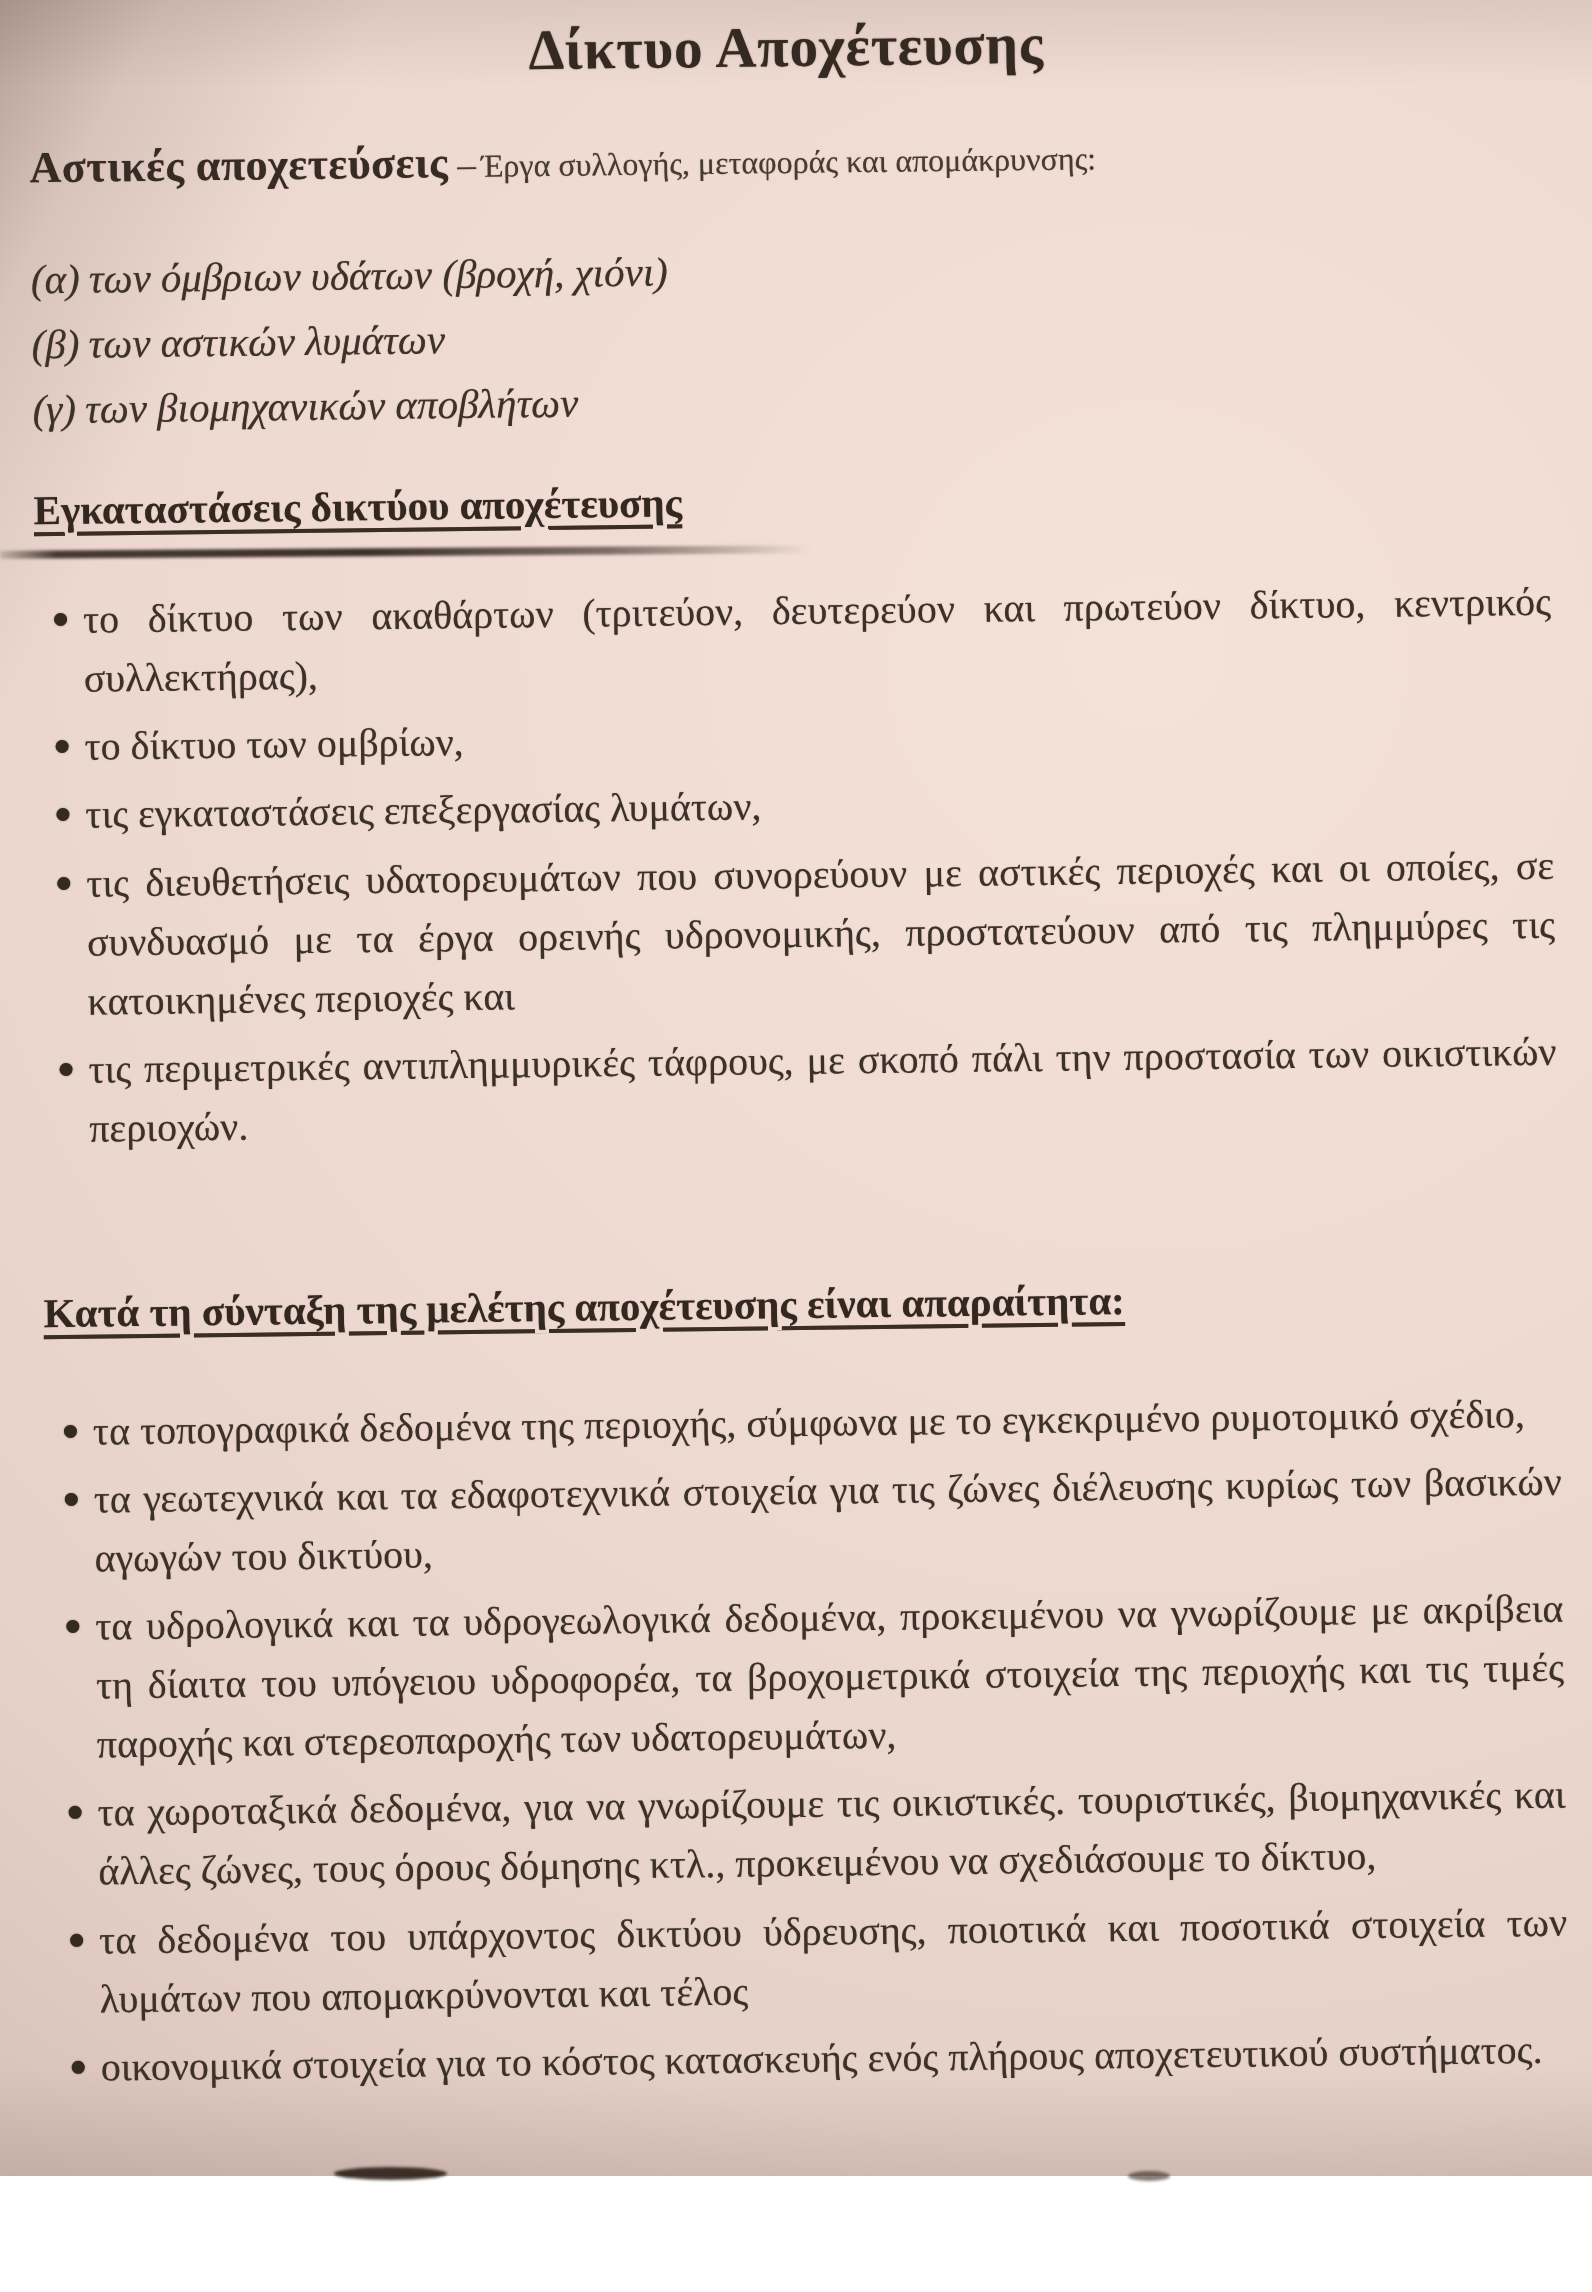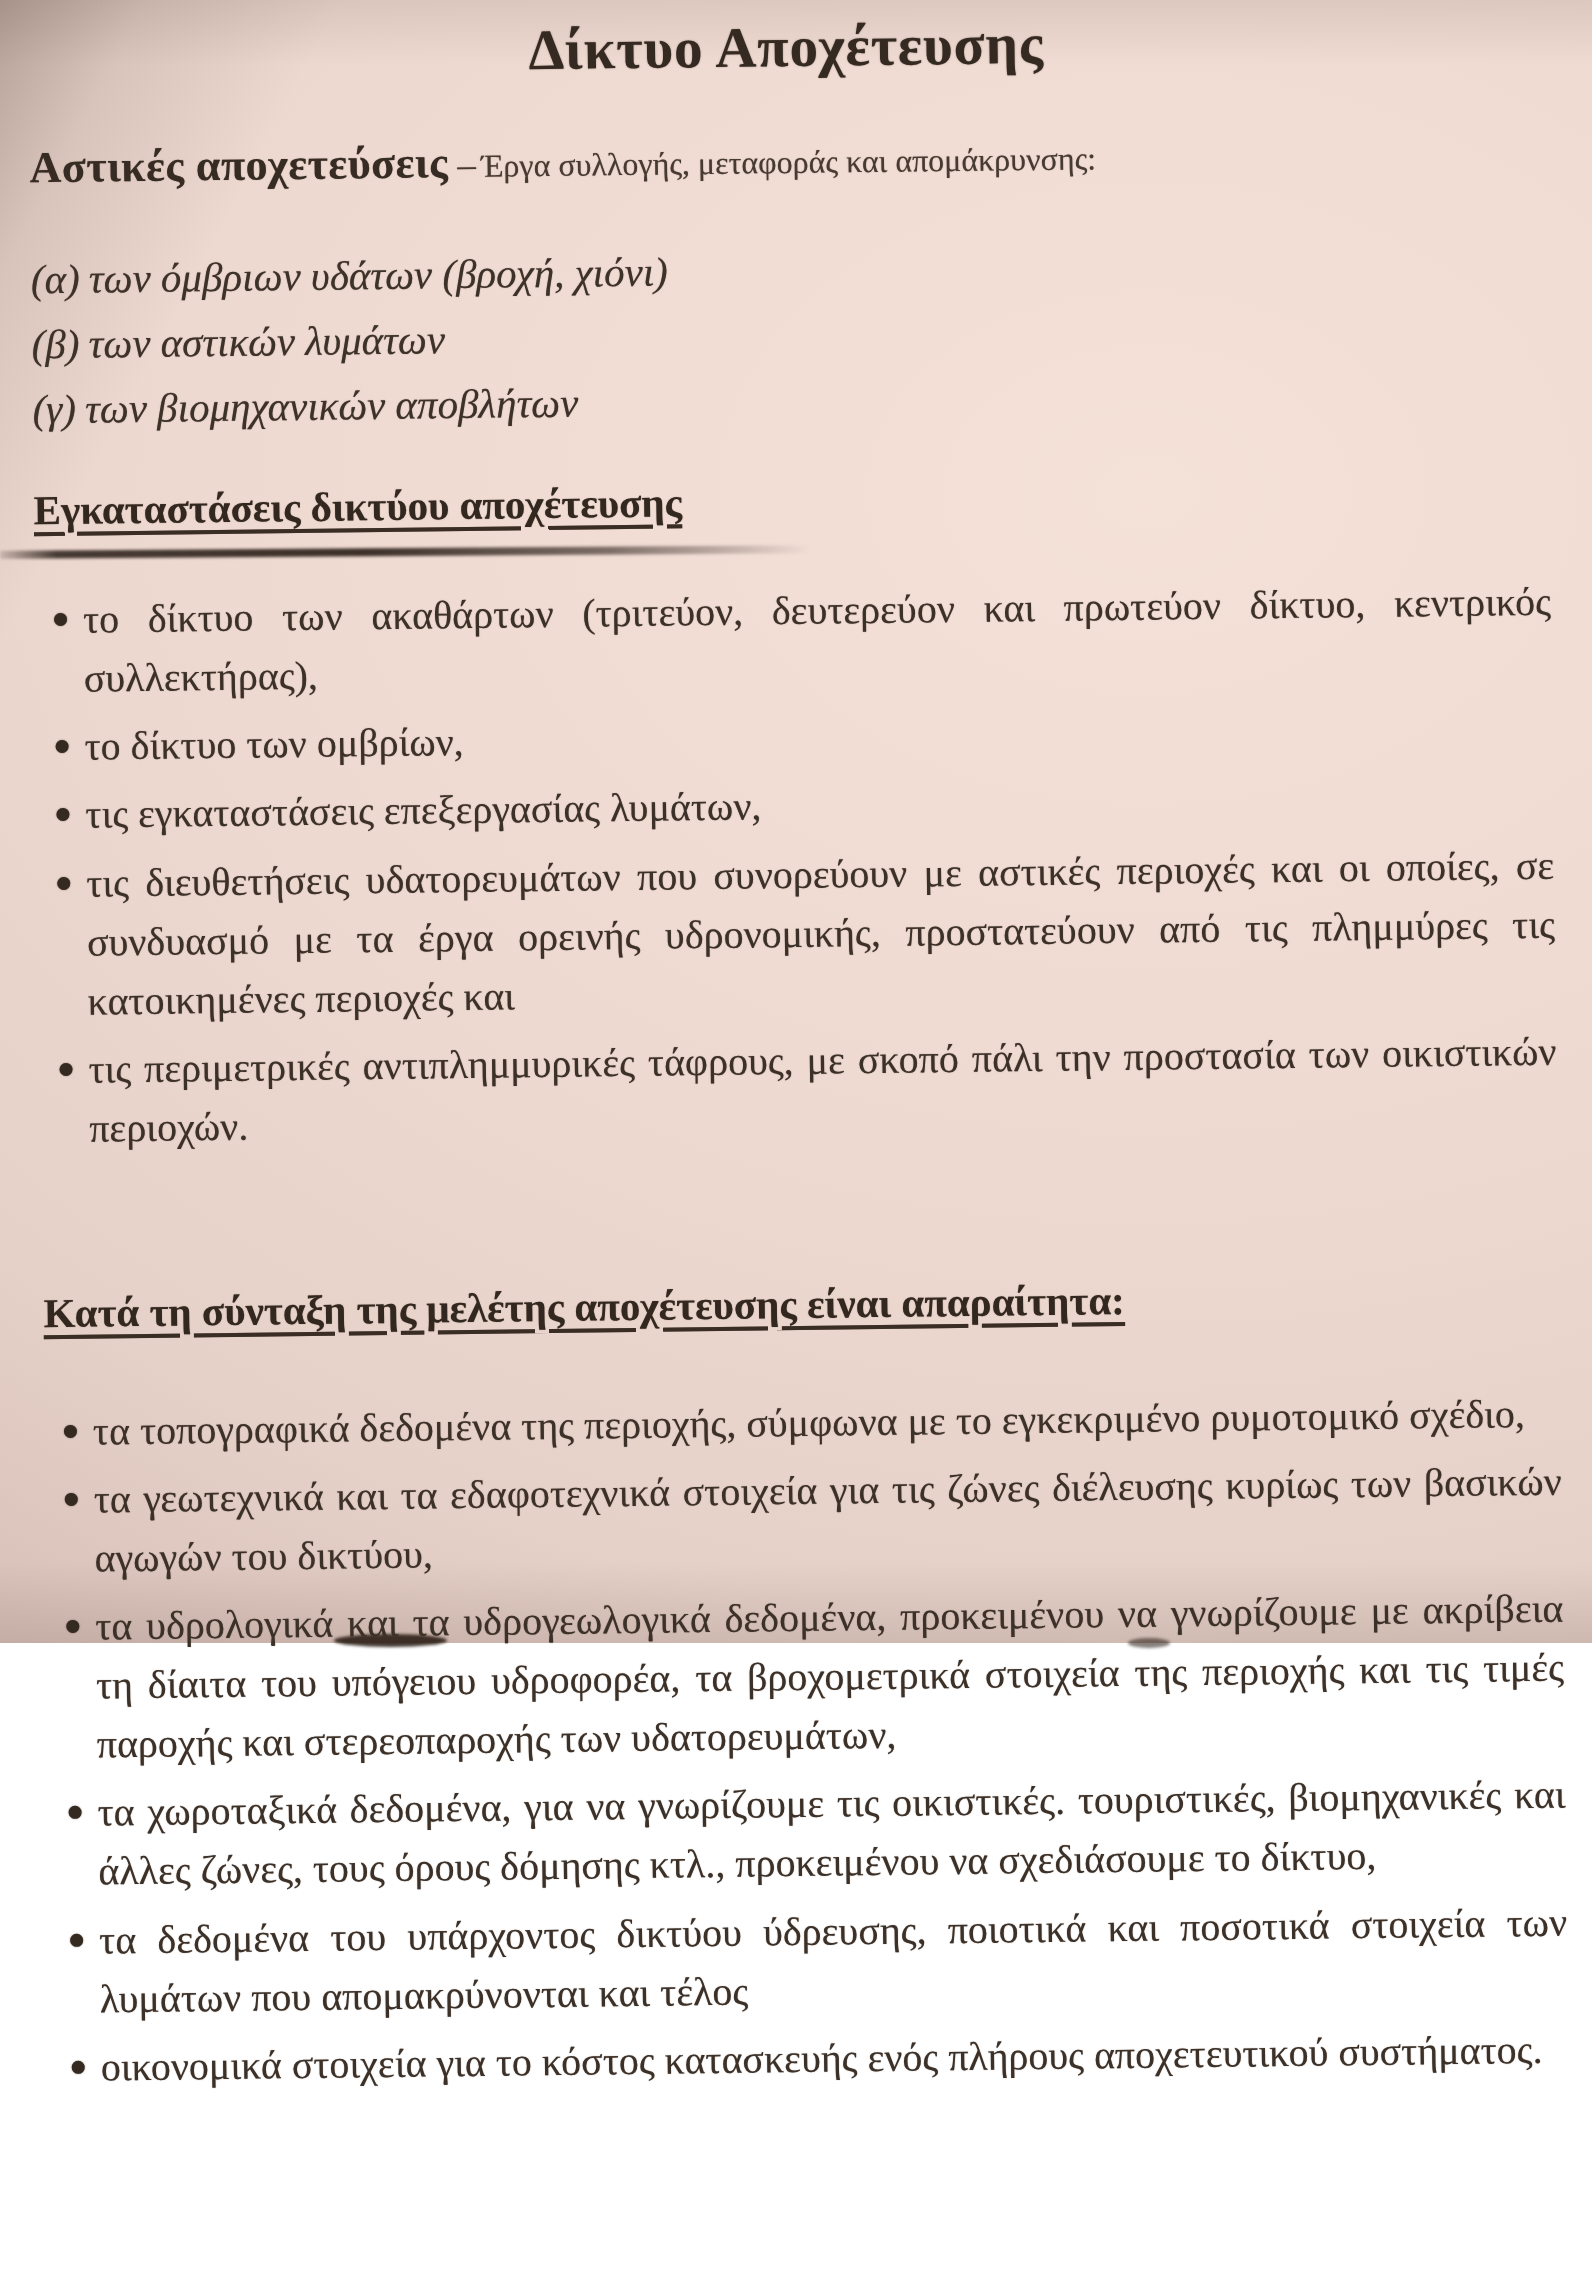--- a/index.html
+++ b/index.html
@@ -5,21 +5,21 @@
   html, body {
     margin: 0;
     padding: 0;
     width: 1592px;
     height: 2293px;
     overflow: hidden;
   }
   .paper {
     position: relative;
     width: 1592px;
-    height: 1643px;
+    height: 2176px;
     background:
       linear-gradient(118deg, rgba(58,36,26,0.30) 0%, rgba(58,36,26,0.10) 6%, rgba(58,36,26,0) 14%),
       linear-gradient(0deg,   rgba(58,36,26,0.12) 0%, rgba(58,36,26,0) 5%),
       linear-gradient(180deg, rgba(58,36,26,0.10) 0%, rgba(58,36,26,0) 4%),
       radial-gradient(135% 95% at 72% 30%, #f4e1d8 0%, #eed9d0 45%, #e6d1c8 72%, #d6bfb6 92%, #c9b1a8 100%);
     font-family: "Liberation Serif", "DejaVu Serif", serif;
     color: #3a2f26;
   }
   
   .streak {

